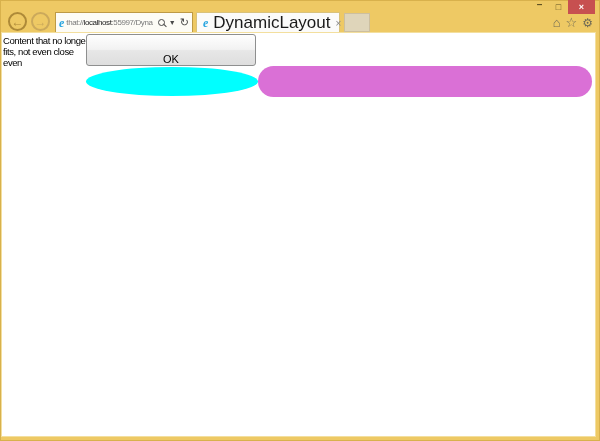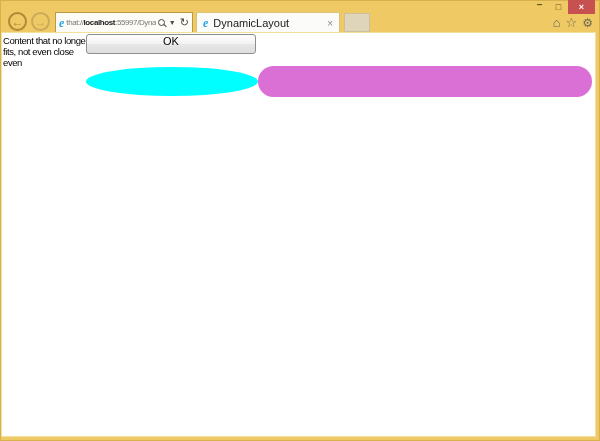--- a/index.html
+++ b/index.html
@@ -53,21 +53,21 @@
   .ie-e {
     font-family: "Liberation Serif", serif;
     font-style: italic; font-weight: bold;
     color: #2BA6E0; font-size: 12px; line-height: 1;
     flex: 0 0 auto;
   }
   .url {
     flex: 1 1 auto; overflow: hidden; white-space: nowrap;
     font-size: 8px; letter-spacing: -0.4px; color: #7A7A7A;
   }
-  .url .host { color: #1A1A1A; font-weight: bold; }
+  .url .host { color: #1A1A1A; font-weight: normal; }
   .mag-icon {
     position: relative; width: 7px; height: 7px;
     border: 1px solid #4A4A4A; border-radius: 50%;
     flex: 0 0 auto; margin-right: 2px;
   }
   .mag-icon::after {
     content: ""; position: absolute;
     width: 4px; height: 1px; background: #4A4A4A;
     right: -3px; bottom: -1px; transform: rotate(45deg);
   }
@@ -75,21 +75,21 @@
   .refresh { font-size: 11px; color: #3F3F3F; flex: 0 0 auto; margin-left: 2px; }
 
   .tab {
     position: absolute; left: 196px; top: 12px;
     width: 144px; height: 21px;
     background: #FBFBFA;
     border: 1px solid #D9C27B; border-bottom: none;
     display: flex; align-items: center;
     padding: 0 6px; gap: 5px;
   }
-  .tab-title { font-size: 11px; color: #1A1A1A; white-space: nowrap; }
+  .tab-title { font-size: 17px; color: #1A1A1A; white-space: nowrap; }
   .tab-close { margin-left: auto; font-size: 10px; color: #8A8A8A; }
 
   .new-tab-btn {
     position: absolute; left: 344px; top: 13px;
     width: 26px; height: 19px;
     background: #DFD5BA; border: 1px solid #CDBF9E;
   }
 
   .right-icons {
     position: absolute; right: 7px; top: 16px;
@@ -106,24 +106,24 @@
   }
   .page-text {
     position: absolute; left: 1px; top: 2px; width: 88px;
     font-size: 9.5px; letter-spacing: -0.4px; line-height: 11px;
     color: #000000;
   }
   .page-text span { display: block; white-space: nowrap; }
 
   .ok-button {
     position: absolute; left: 84px; top: 1px;
-    width: 170px; height: 20px;
+    width: 170px; height: 32px;
     border: 1px solid #8E8F8F; border-radius: 3px;
     background: linear-gradient(180deg, #FEFEFE 0%, #F2F2F2 48%, #E7E7E7 52%, #DEDEDE 100%);
-    display: flex; align-items: flex-start; justify-content: center;
+    display: flex; align-items: flex-end; justify-content: center;
     font-size: 11px; color: #000000;
   }
 
   .cyan-ellipse {
     position: absolute; left: 84px; top: 34px;
     width: 172px; height: 29px;
     background: #00FFFF; border-radius: 50%;
   }
   .orchid-rect {
     position: absolute; left: 256px; top: 33px;

